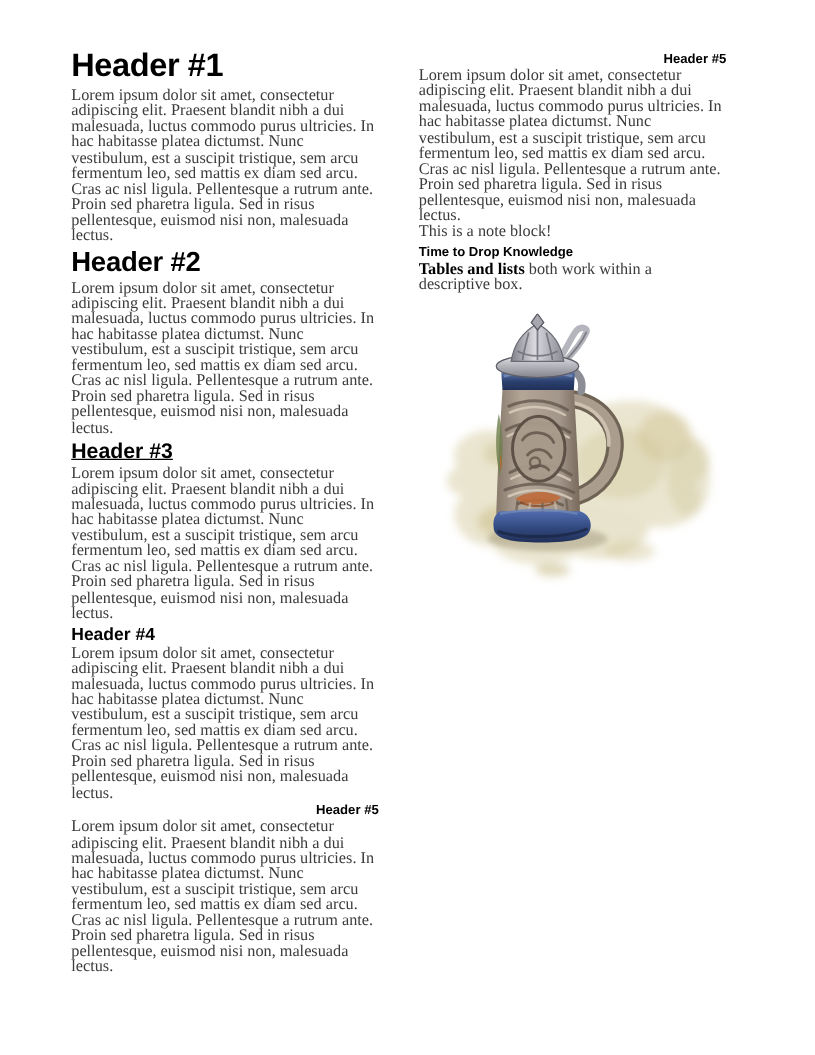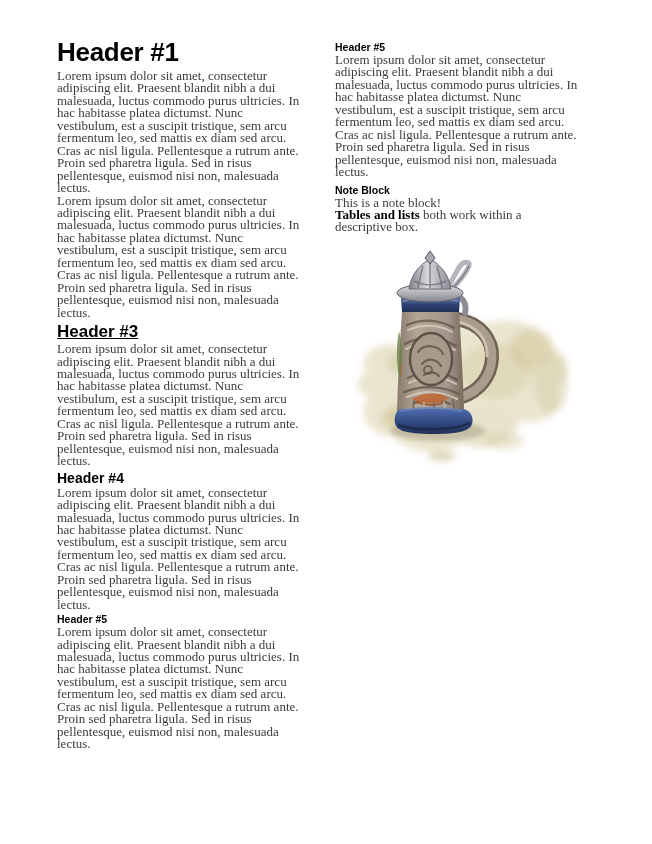--- a/index.html
+++ b/index.html
@@ -10,56 +10,57 @@
   }
   .page{position:relative;width:652px;height:844px;}
   .columns{display:flex;gap:32px;padding:38px 0 0 57px;align-items:flex-start;}
   .col{width:246px;flex:0 0 246px;}
   p.body{font-size:13px;line-height:12.45px;margin:0;color:#3b3b3b;font-family:Liberation Serif, serif;}
   h1,h2,h3,h4,h5{color:#000;font-weight:700;}
   h1{font-size:26px;line-height:28px;margin:0 0 4px 0;letter-spacing:-0.3px;}
   h2{font-size:22px;line-height:24px;margin:3px 0 2px 0;letter-spacing:-0.2px;}
   h3{font-size:17px;line-height:18px;margin:4px 0 2px 0;text-decoration:underline;}
   h4{font-size:14px;line-height:14px;margin:3px 0 2px 0;}
-  h5{font-size:10.5px;line-height:12px;margin:2px 0 1px 0;}
+  h5{font-size:10.5px;line-height:12px;margin:2px 0 1px 0;text-align:right;}
   .subhead{font-size:10.5px;line-height:12px;font-weight:700;color:#000;margin:5px 0 1px 0;}
   .right-col h5.first{margin-top:3px;}
   strong.inline-bold{color:#000000;font-weight:700;}
   figure.stein{margin:17px 0 0 9px;padding:0;width:240px;height:232px;}
   svg{display:block;}
 </style>
 </head>
 <body>
 
 <div class="page">
   <div class="columns">
 
     <div class="col left-col">
       <h1>Header #1</h1>
       <p class="body">Lorem ipsum dolor sit amet, consectetur adipiscing elit. Praesent blandit nibh a dui malesuada, luctus commodo purus ultricies. In hac habitasse platea dictumst. Nunc vestibulum, est a suscipit tristique, sem arcu fermentum leo, sed mattis ex diam sed arcu. Cras ac nisl ligula. Pellentesque a rutrum ante. Proin sed pharetra ligula. Sed in risus pellentesque, euismod nisi non, malesuada lectus.</p>
 
+      <h2>Header #2</h2>
       <p class="body">Lorem ipsum dolor sit amet, consectetur adipiscing elit. Praesent blandit nibh a dui malesuada, luctus commodo purus ultricies. In hac habitasse platea dictumst. Nunc vestibulum, est a suscipit tristique, sem arcu fermentum leo, sed mattis ex diam sed arcu. Cras ac nisl ligula. Pellentesque a rutrum ante. Proin sed pharetra ligula. Sed in risus pellentesque, euismod nisi non, malesuada lectus.</p>
 
       <h3>Header #3</h3>
       <p class="body">Lorem ipsum dolor sit amet, consectetur adipiscing elit. Praesent blandit nibh a dui malesuada, luctus commodo purus ultricies. In hac habitasse platea dictumst. Nunc vestibulum, est a suscipit tristique, sem arcu fermentum leo, sed mattis ex diam sed arcu. Cras ac nisl ligula. Pellentesque a rutrum ante. Proin sed pharetra ligula. Sed in risus pellentesque, euismod nisi non, malesuada lectus.</p>
 
       <h4>Header #4</h4>
       <p class="body">Lorem ipsum dolor sit amet, consectetur adipiscing elit. Praesent blandit nibh a dui malesuada, luctus commodo purus ultricies. In hac habitasse platea dictumst. Nunc vestibulum, est a suscipit tristique, sem arcu fermentum leo, sed mattis ex diam sed arcu. Cras ac nisl ligula. Pellentesque a rutrum ante. Proin sed pharetra ligula. Sed in risus pellentesque, euismod nisi non, malesuada lectus.</p>
 
       <h5>Header #5</h5>
       <p class="body">Lorem ipsum dolor sit amet, consectetur adipiscing elit. Praesent blandit nibh a dui malesuada, luctus commodo purus ultricies. In hac habitasse platea dictumst. Nunc vestibulum, est a suscipit tristique, sem arcu fermentum leo, sed mattis ex diam sed arcu. Cras ac nisl ligula. Pellentesque a rutrum ante. Proin sed pharetra ligula. Sed in risus pellentesque, euismod nisi non, malesuada lectus.</p>
     </div>
 
     <div class="col right-col">
       <h5 class="first">Header #5</h5>
       <p class="body">Lorem ipsum dolor sit amet, consectetur adipiscing elit. Praesent blandit nibh a dui malesuada, luctus commodo purus ultricies. In hac habitasse platea dictumst. Nunc vestibulum, est a suscipit tristique, sem arcu fermentum leo, sed mattis ex diam sed arcu. Cras ac nisl ligula. Pellentesque a rutrum ante. Proin sed pharetra ligula. Sed in risus pellentesque, euismod nisi non, malesuada lectus.</p>
 
-      <div class="subhead">Note Block</div>
       <p class="body">This is a note block!</p>
 
+      <div class="subhead">Time to Drop Knowledge</div>
 
       <p class="body"><strong class="inline-bold">Tables and lists</strong><span> both work within a descriptive box.</span></p>
 
       <figure class="stein">
         <svg width="240" height="232" viewBox="0 0 240 232" role="img">
           <defs>
             <linearGradient id="gradBody" x1="0" y1="0" x2="1" y2="0">
               <stop offset="0" stop-color="#887b6e"></stop>
               <stop offset="0.3" stop-color="#b3a697"></stop>
               <stop offset="0.75" stop-color="#a3968a"></stop>

